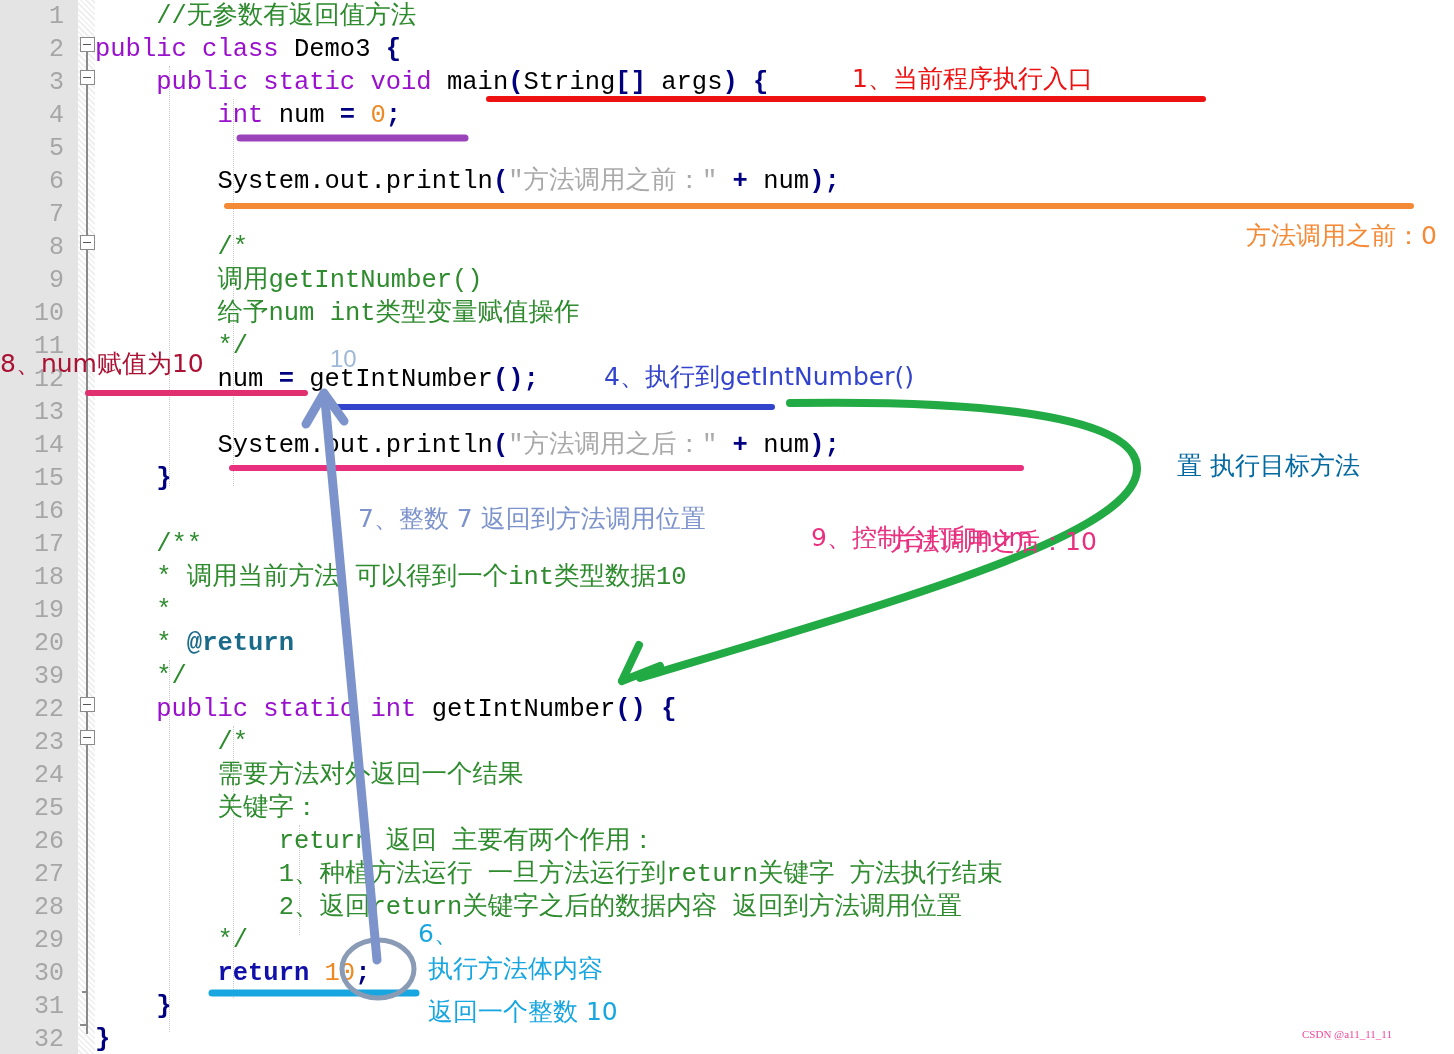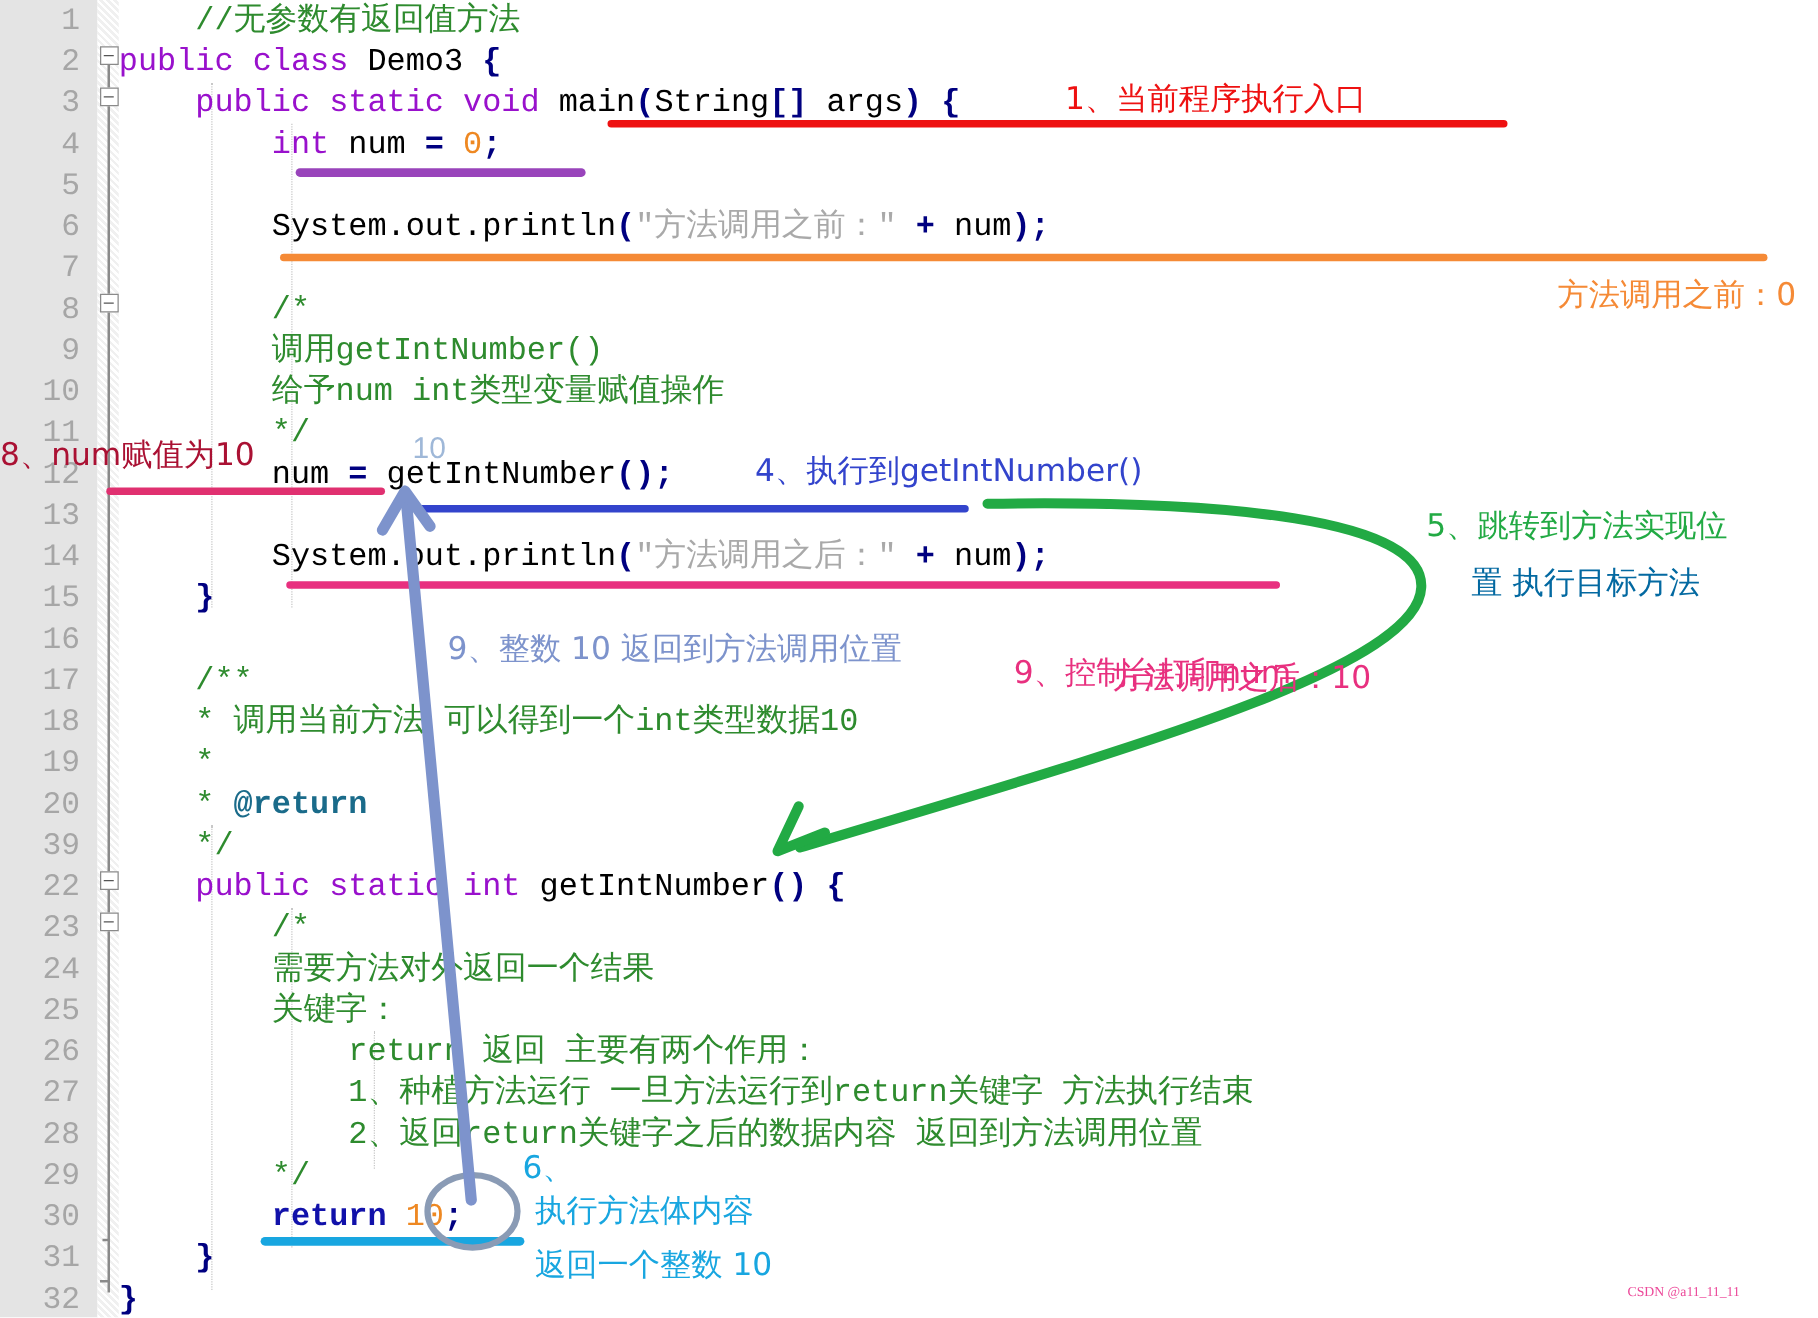--- a/index.html
+++ b/index.html
@@ -189,26 +189,25 @@
 
   <div class="ann" style="left:852px;top:65px;color:#ee1111;">1、当前程序执行入口</div>
 
 
   <div class="ann" style="left:1226px;top:222px;color:#f58a36;margin-left:20px;">方法调用之前：0</div>
 
   <div class="ann" style="left:0px;top:350px;color:#aa1133;">8、num赋值为10</div>
 
   <div class="ann" style="left:604px;top:363px;color:#3344cc;">4、执行到getIntNumber()</div>
 
-  <div class="ann" style="left:1141px;top:407px;color:#22aa44;">5、跳转到方法实现位</div>
   <div class="ann" style="left:1141px;top:452px;color:#0369a1;margin-left:36px;">置 执行目标方法</div>
 
   <div class="ann" style="left:811px;top:480px;color:#e8307f;margin-top:44px;">9、控制台打印num</div>
   <div class="ann" style="left:890px;top:528px;color:#e8307f;">方法调用之后：10</div>
 
-  <div class="ann" style="left:358px;top:505px;color:#7d93cc;">9、整数 10 返回到方法调用位置</div>
+  <div class="ann" style="left:358px;top:505px;color:#7d93cc;">7、整数 7 返回到方法调用位置</div>
 
   <div class="ann" style="left:418px;top:920px;color:#18a6e0;">6、</div>
   <div class="ann" style="left:428px;top:955px;color:#18a6e0;">执行方法体内容</div>
   <div class="ann" style="left:428px;top:998px;color:#18a6e0;">返回一个整数 10</div>
 
   <div class="wm" style="left:1302px;top:1028px;">CSDN @a11_11_11</div>
 </div>
 
 </body></html>

